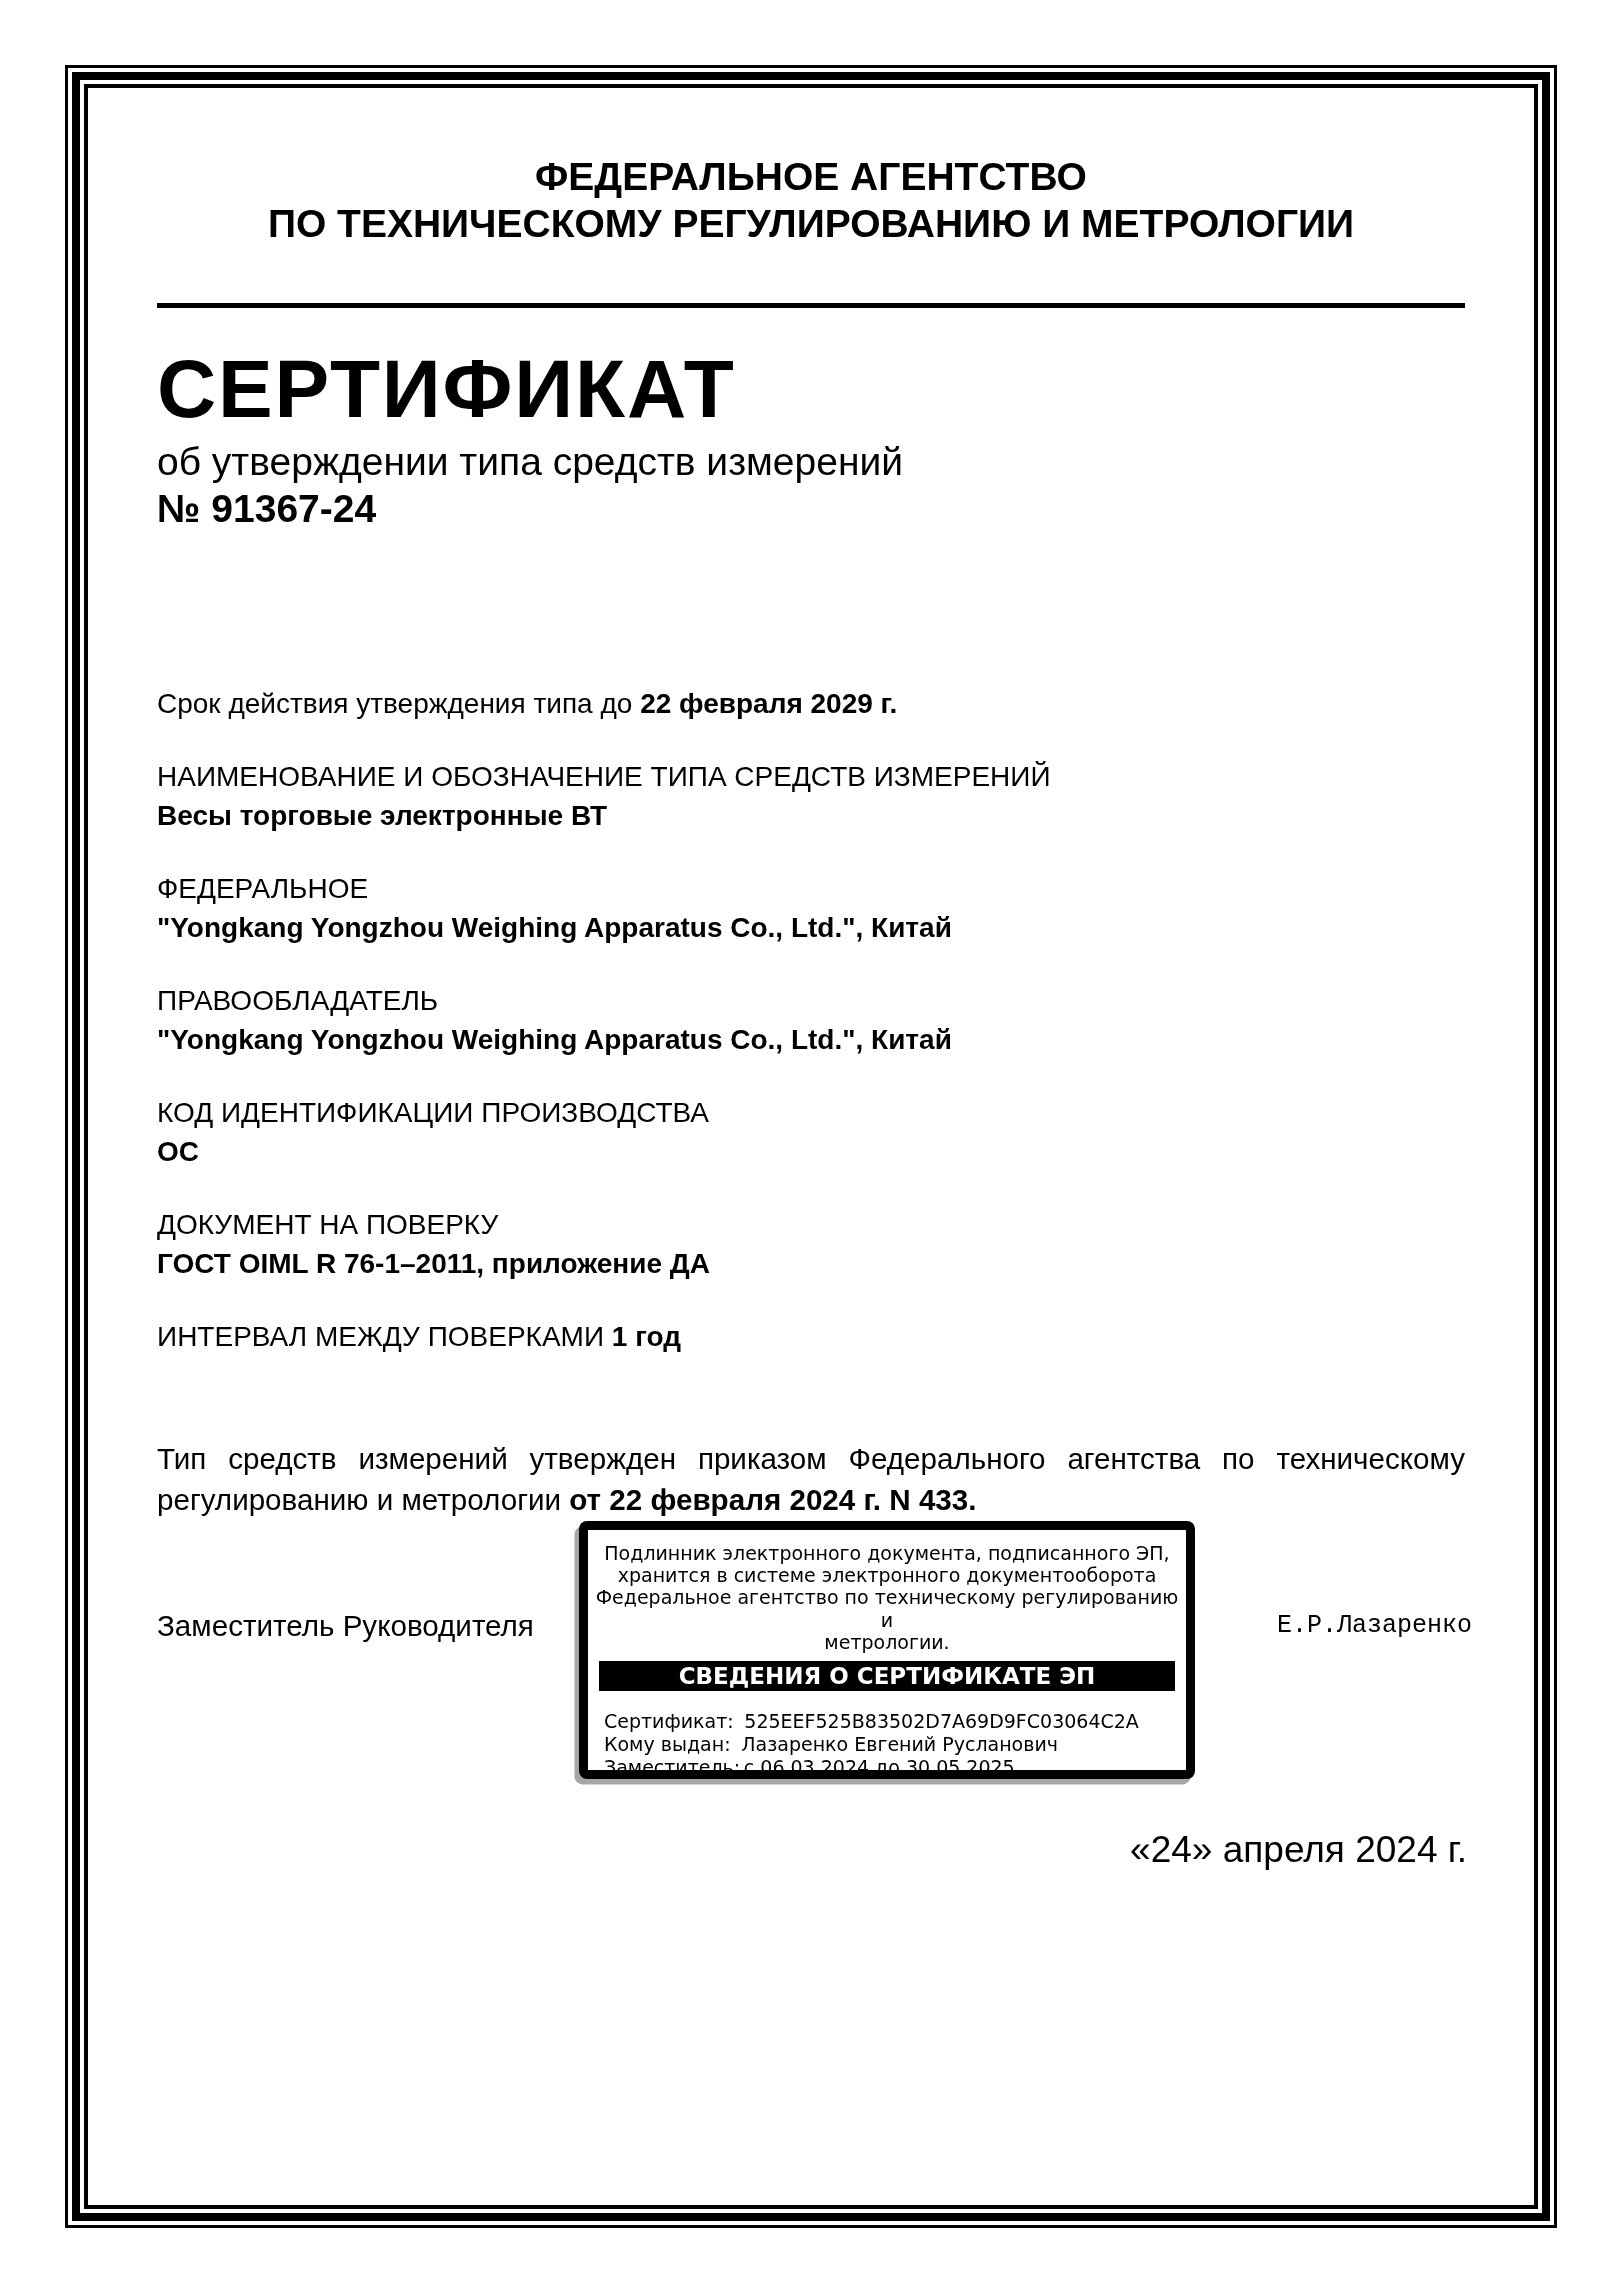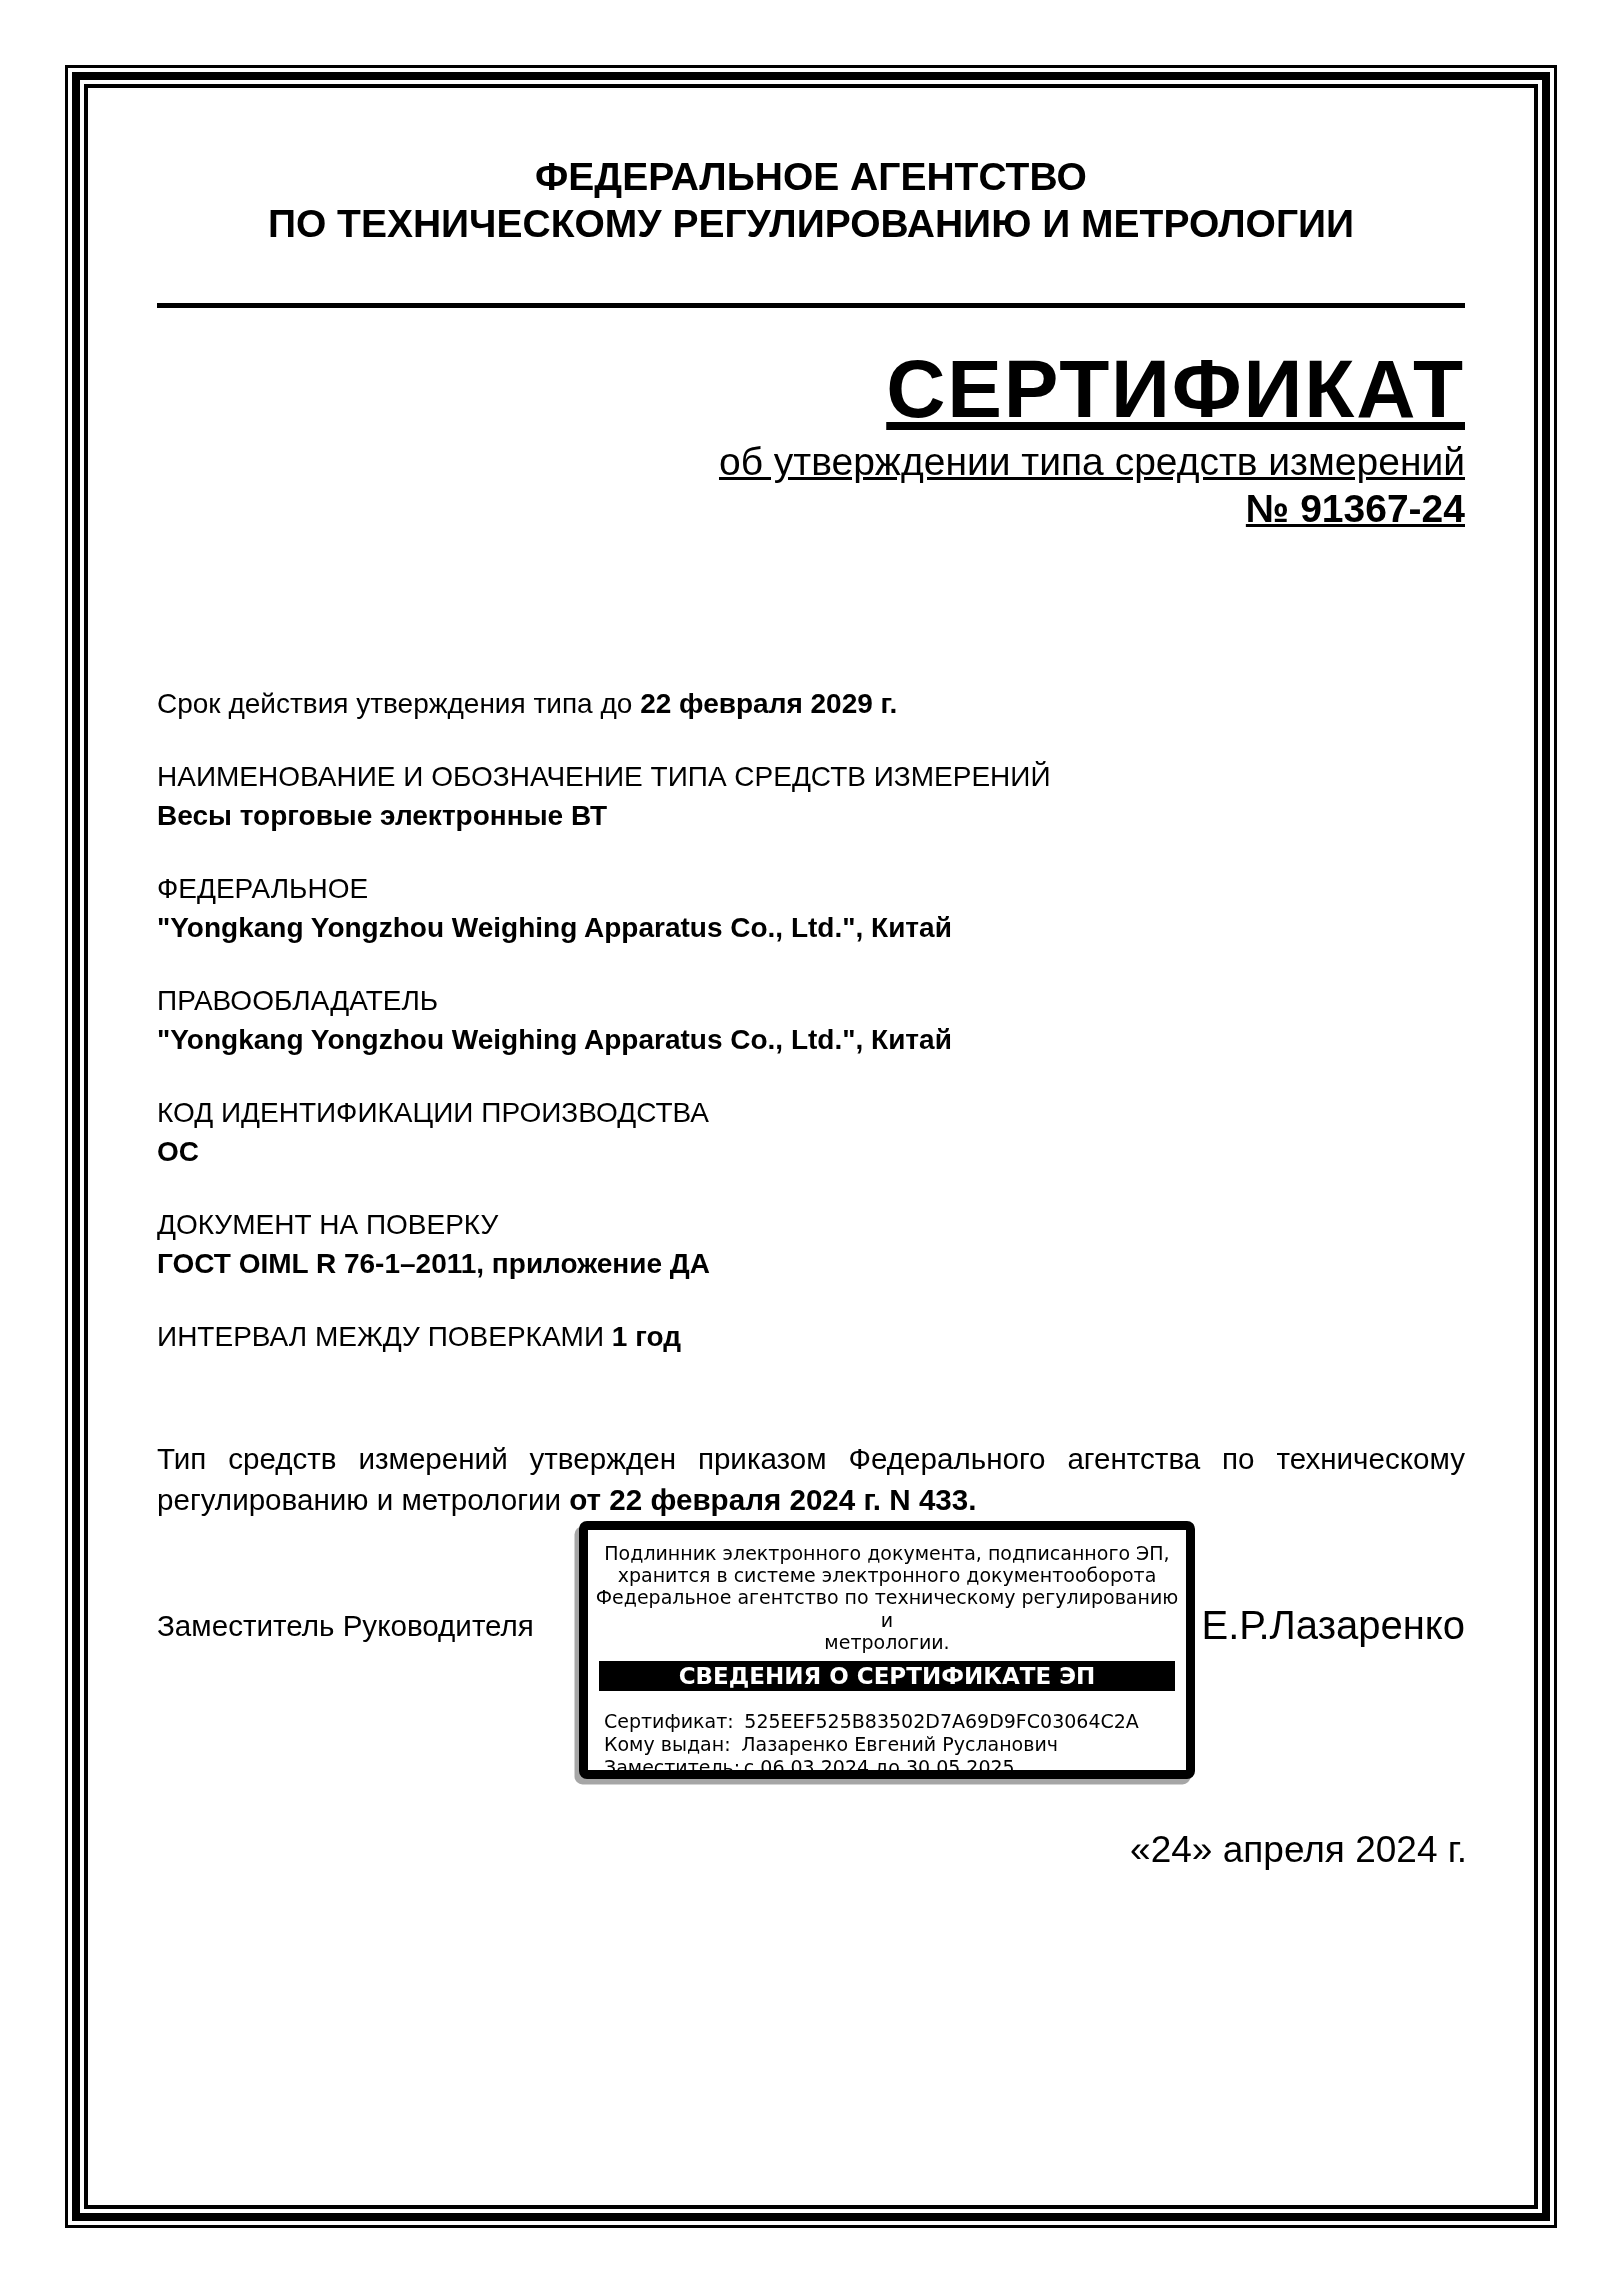--- a/index.html
+++ b/index.html
@@ -32,21 +32,21 @@
     line-height: 47px;
   }
 
   .header-rule {
     margin-top: 56px;
     border: none;
     border-top: 5.4px solid #000;
     height: 0;
   }
 
-  .title-block { text-align: right; text-decoration: underline; }
+  .title-block { text-align: left; }
   .cert-title {
     margin-top: 40px;
     font-size: 82px;
     line-height: 82px;
     font-weight: bold;
     letter-spacing: 1.8px;
   }
   .cert-subtitle { margin-top: 8px; font-size: 39px; line-height: 47px; font-weight: normal; }
   .cert-number  { font-size: 39px; line-height: 47px; font-weight: bold; }
 
@@ -56,21 +56,21 @@
   .sec .lbl-line, .sec .val-line { display: block; }
 
   .order-par {
     margin-top: 82px;
     font-size: 29.6px;
     line-height: 41px;
     text-align: justify;
   }
 
   .sig-position { position: absolute; left: 157px; top: 1606px; font-size: 29.6px; line-height: 39px; }
-  .sig-name     { position: absolute; right: 157px; top: 1606px; font-size: 40px; line-height: 39px; }
+  .sig-name     { position: absolute; right: 150px; top: 1606px; font-size: 25px; line-height: 39px; font-family: Liberation Mono, monospace; }
   .sig-date     { position: absolute; right: 155px; top: 1830px; font-size: 37px; line-height: 39px; }
 
   .stamp {
     position: absolute;
     left: 579px; top: 1521px;
     width: 616px; height: 258px;
     background: #ffffff;
     border: 9px solid #000;
     border-radius: 8px;
     font-family: "DejaVu Sans", sans-serif;

